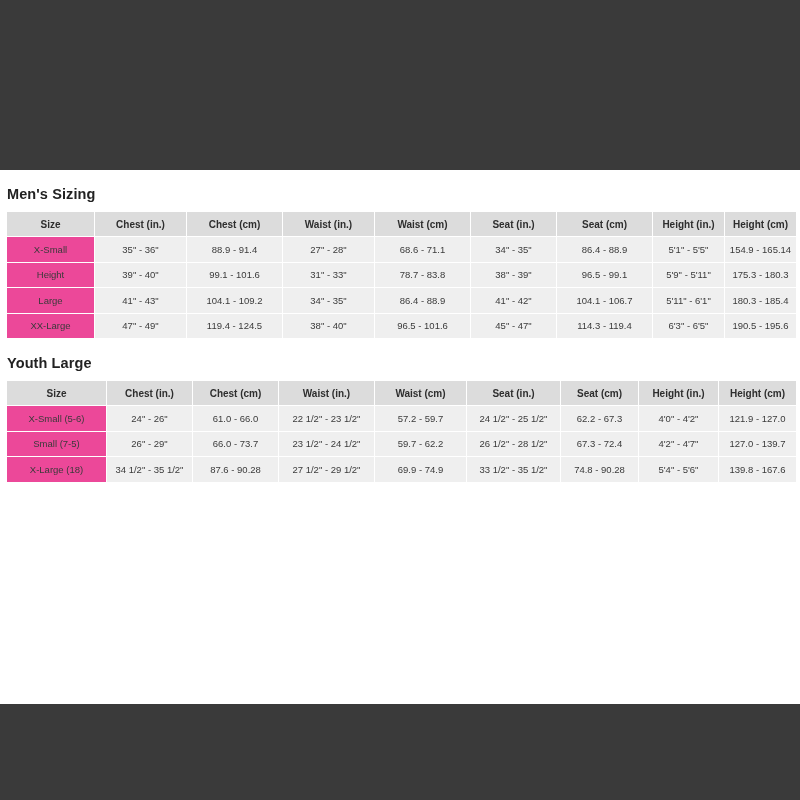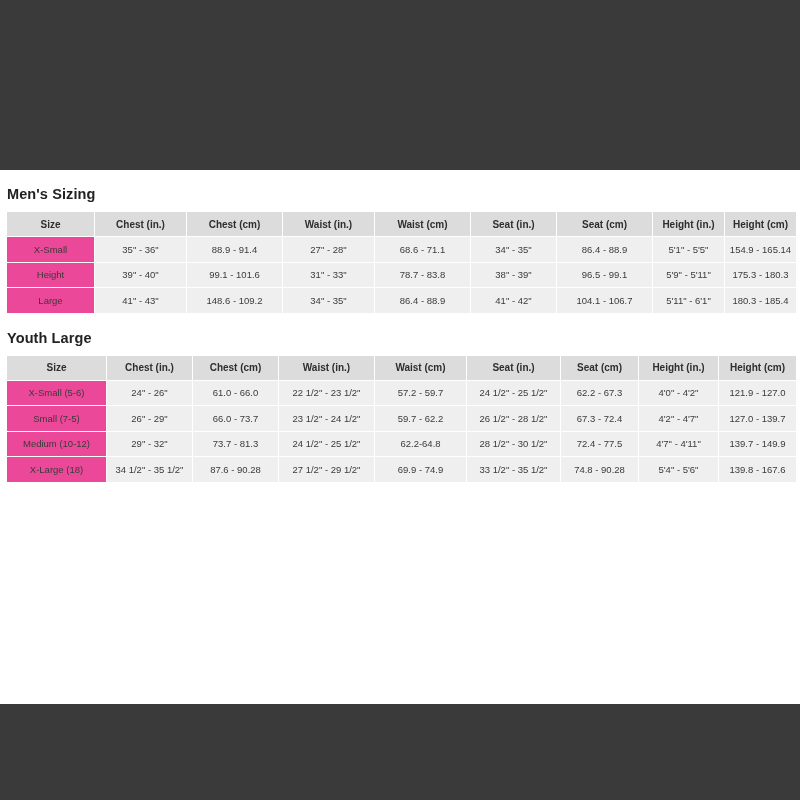--- a/index.html
+++ b/index.html
@@ -134,27 +134,38 @@
           <td>31" - 33"</td>
           <td>78.7 - 83.8</td>
           <td>38" - 39"</td>
           <td>96.5 - 99.1</td>
           <td>5'9" - 5'11"</td>
           <td>175.3 - 180.3</td>
         </tr>
         <tr>
           <td class="size-col">Large</td>
           <td>41" - 43"</td>
-          <td>148.6 - 109.2</td>
+          <td>104.1 - 109.2</td>
           <td>34" - 35"</td>
           <td>86.4 - 88.9</td>
           <td>41" - 42"</td>
           <td>104.1 - 106.7</td>
           <td>5'11" - 6'1"</td>
           <td>180.3 - 185.4</td>
+        </tr>
+        <tr>
+          <td class="size-col">XX-Large</td>
+          <td>47" - 49"</td>
+          <td>119.4 - 124.5</td>
+          <td>38" - 40"</td>
+          <td>96.5 - 101.6</td>
+          <td>45" - 47"</td>
+          <td>114.3 - 119.4</td>
+          <td>6'3" - 6'5"</td>
+          <td>190.5 - 195.6</td>
         </tr>
       </tbody>
     </table>
   </div>
 
   <div class="youth-wrap">
     <div class="section-title">Youth Large</div>
     <table class="size-table youth">
       <colgroup>
         <col class="c0">
@@ -197,31 +208,20 @@
           <td>26" - 29"</td>
           <td>66.0 - 73.7</td>
           <td>23 1/2" - 24 1/2"</td>
           <td>59.7 - 62.2</td>
           <td>26 1/2" - 28 1/2"</td>
           <td>67.3 - 72.4</td>
           <td>4'2" - 4'7"</td>
           <td>127.0 - 139.7</td>
         </tr>
         <tr>
-          <td class="size-col">Medium (10-12)</td>
-          <td>29" - 32"</td>
-          <td>73.7 - 81.3</td>
-          <td>24 1/2" - 25 1/2"</td>
-          <td>62.2-64.8</td>
-          <td>28 1/2" - 30 1/2"</td>
-          <td>72.4 - 77.5</td>
-          <td>4'7" - 4'11"</td>
-          <td>139.7 - 149.9</td>
-        </tr>
-        <tr>
           <td class="size-col">X-Large (18)</td>
           <td>34 1/2" - 35 1/2"</td>
           <td>87.6 - 90.28</td>
           <td>27 1/2" - 29 1/2"</td>
           <td>69.9 - 74.9</td>
           <td>33 1/2" - 35 1/2"</td>
           <td>74.8 - 90.28</td>
           <td>5'4" - 5'6"</td>
           <td>139.8 - 167.6</td>
         </tr>

